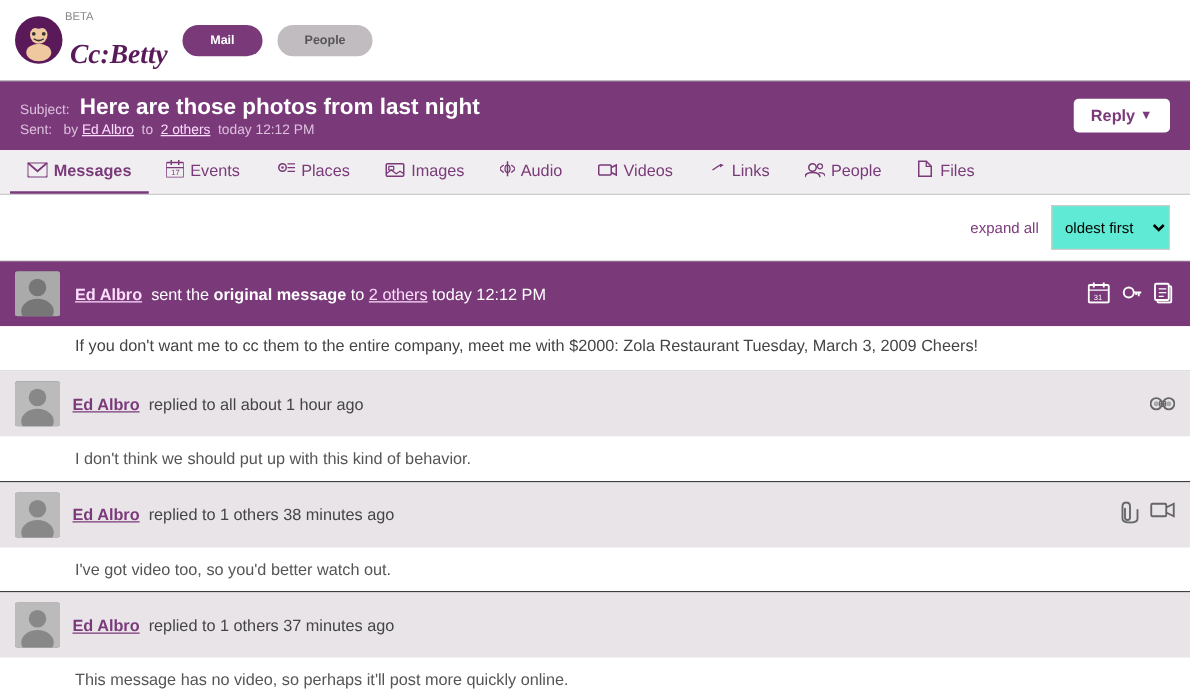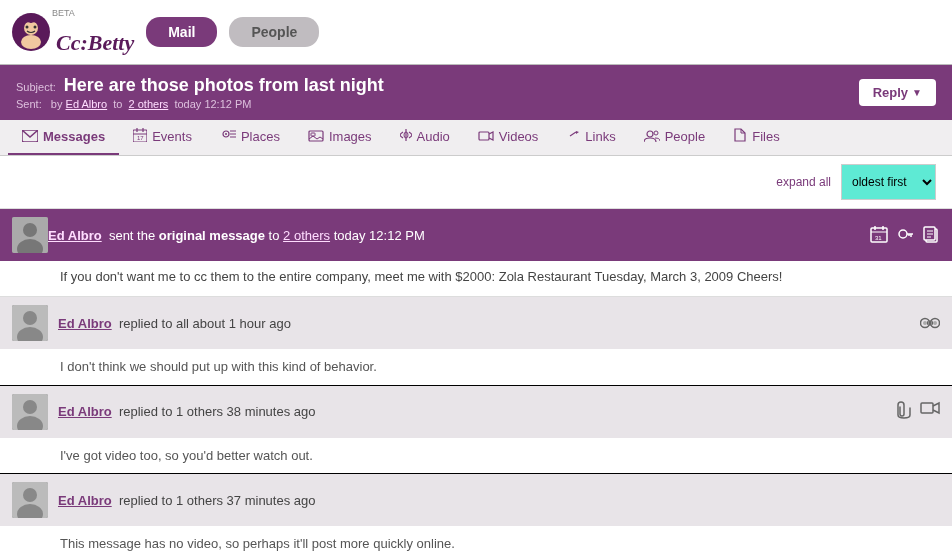--- a/index.html
+++ b/index.html
@@ -50,21 +50,21 @@
       text-transform: uppercase;
       margin-left: -4px;
       margin-bottom: 12px;
       vertical-align: top;
     }
     .nav-btn {
       padding: 7px 22px;
       border-radius: 14px;
       border: none;
       cursor: pointer;
-      font-size: 14px;
+      font-size: 10px;
       font-weight: bold;
     }
     .nav-btn-mail {
       background: #7a3a7a;
       color: white;
     }
     .nav-btn-people {
       background: #c0bcc0;
       color: #555;
     }
@@ -178,20 +178,21 @@
       background: #f0eef0;
     }
 
     
     .original-msg {
       background: #7a3a7a;
       color: white;
       display: flex;
       align-items: center;
       padding: 8px 12px;
+      gap: 12px;
     }
     .avatar-img {
       width: 36px;
       height: 36px;
       background: #888;
       border-radius: 2px;
       display: flex;
       align-items: center;
       justify-content: center;
     }

